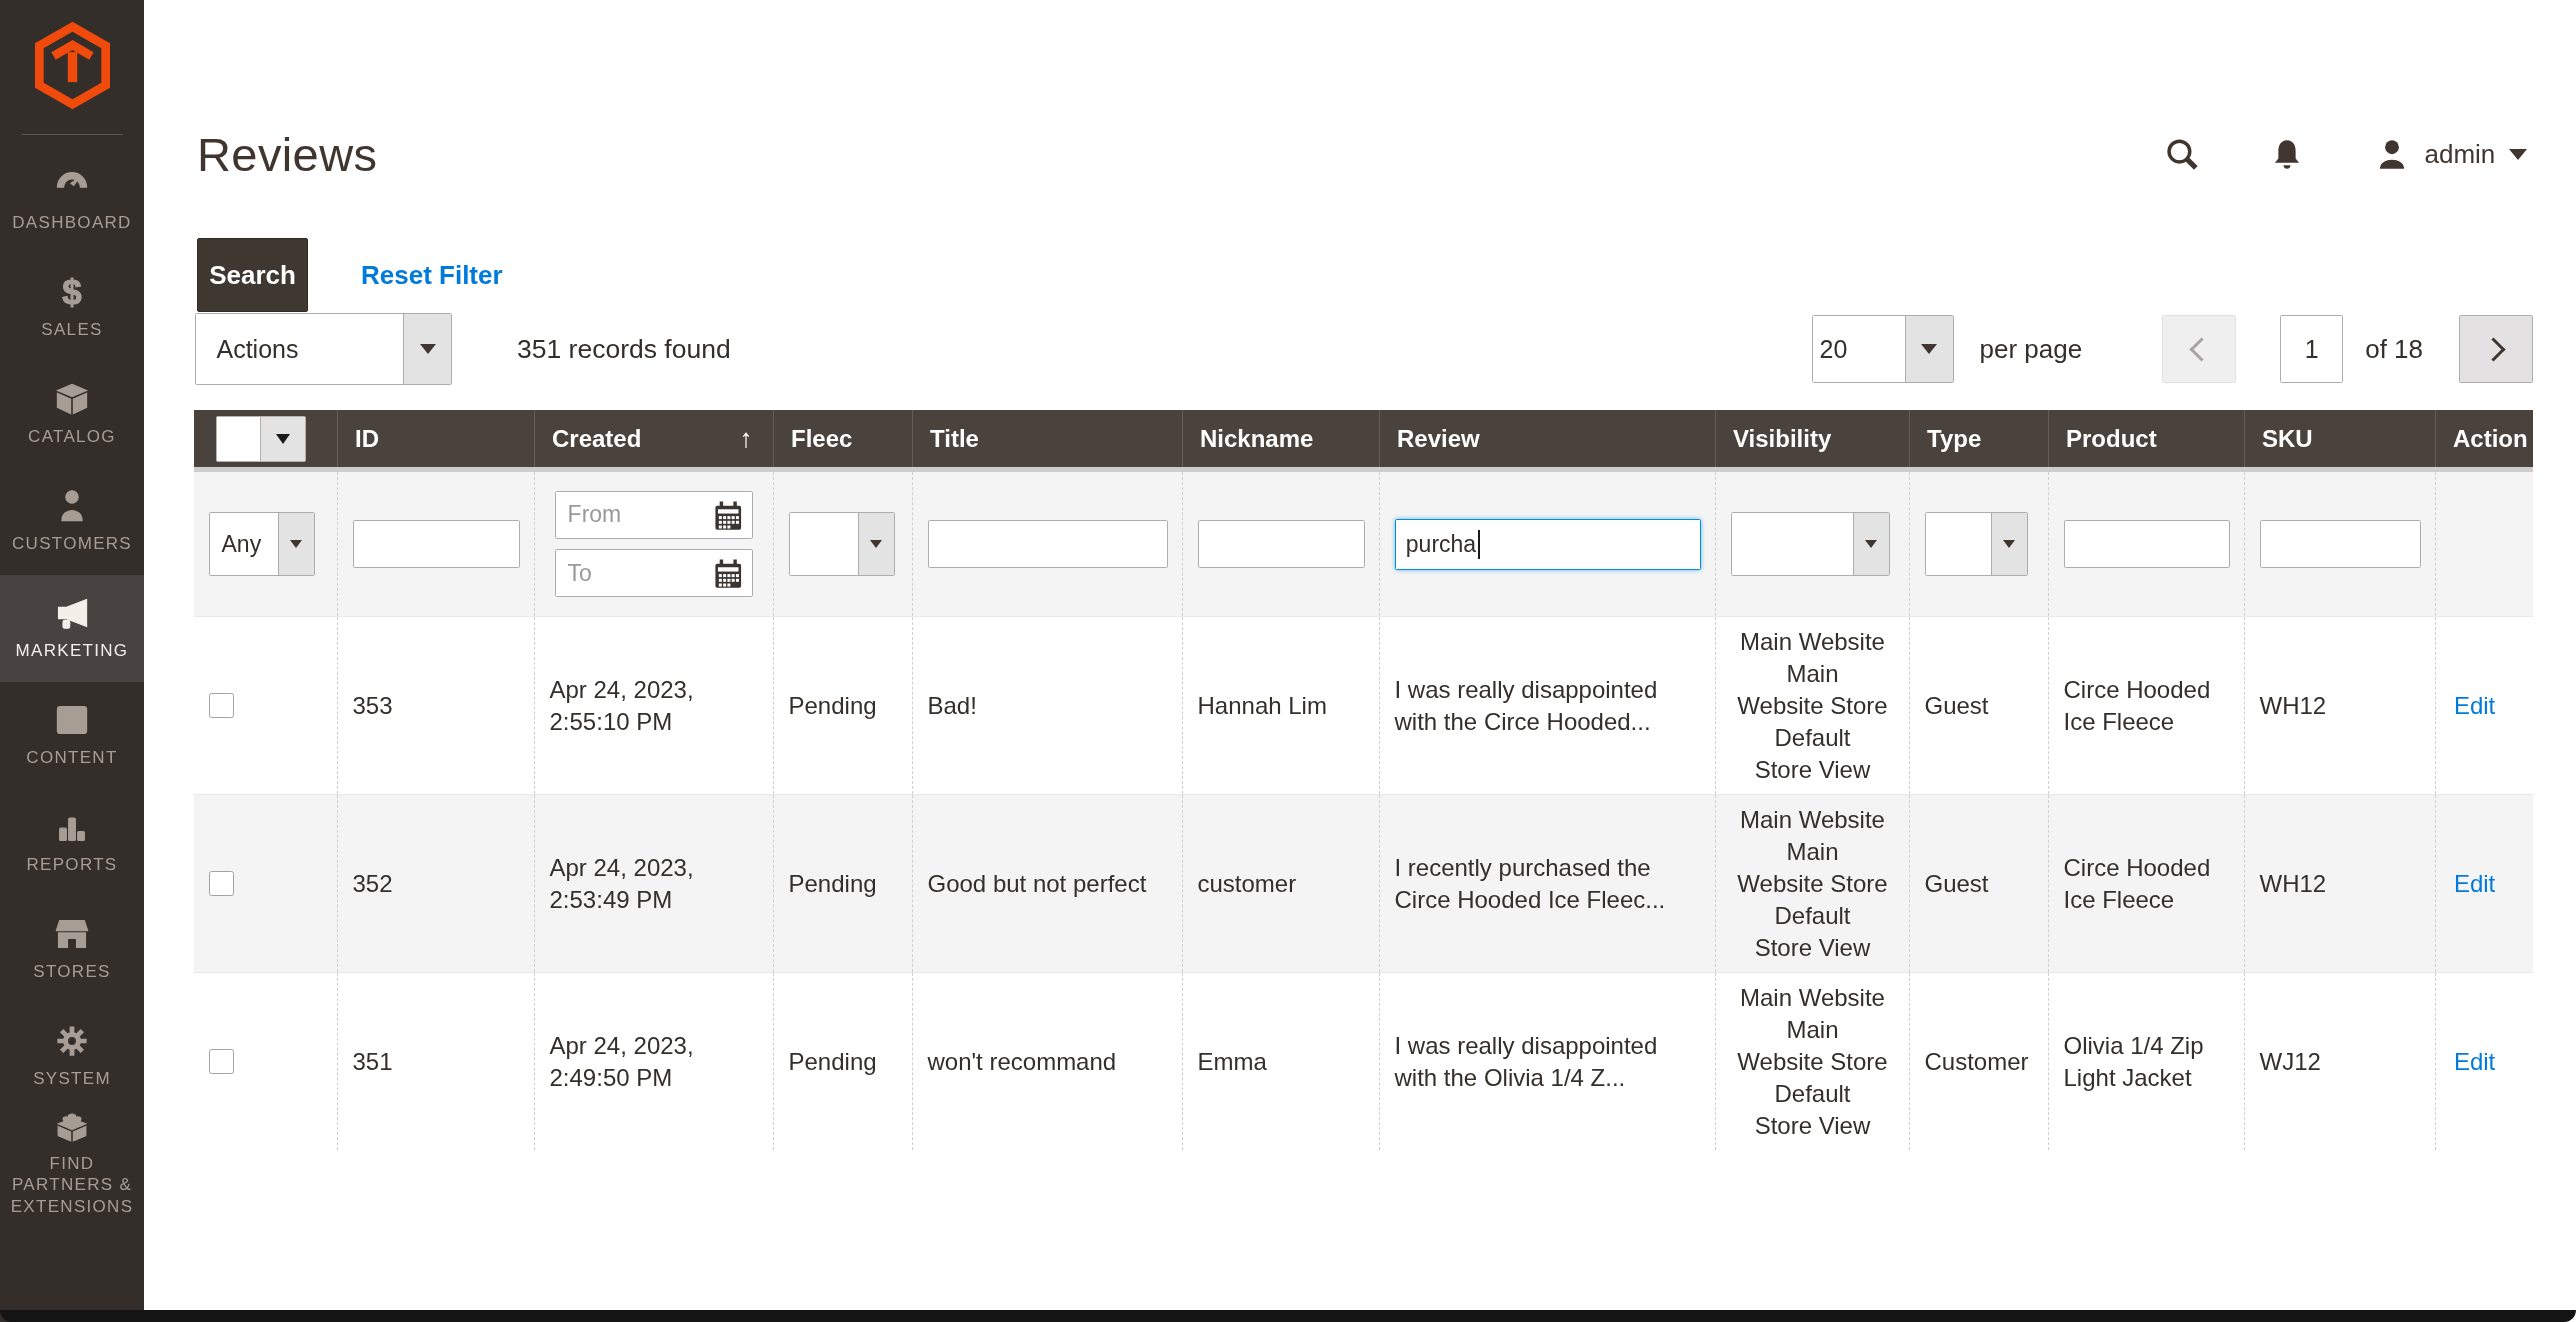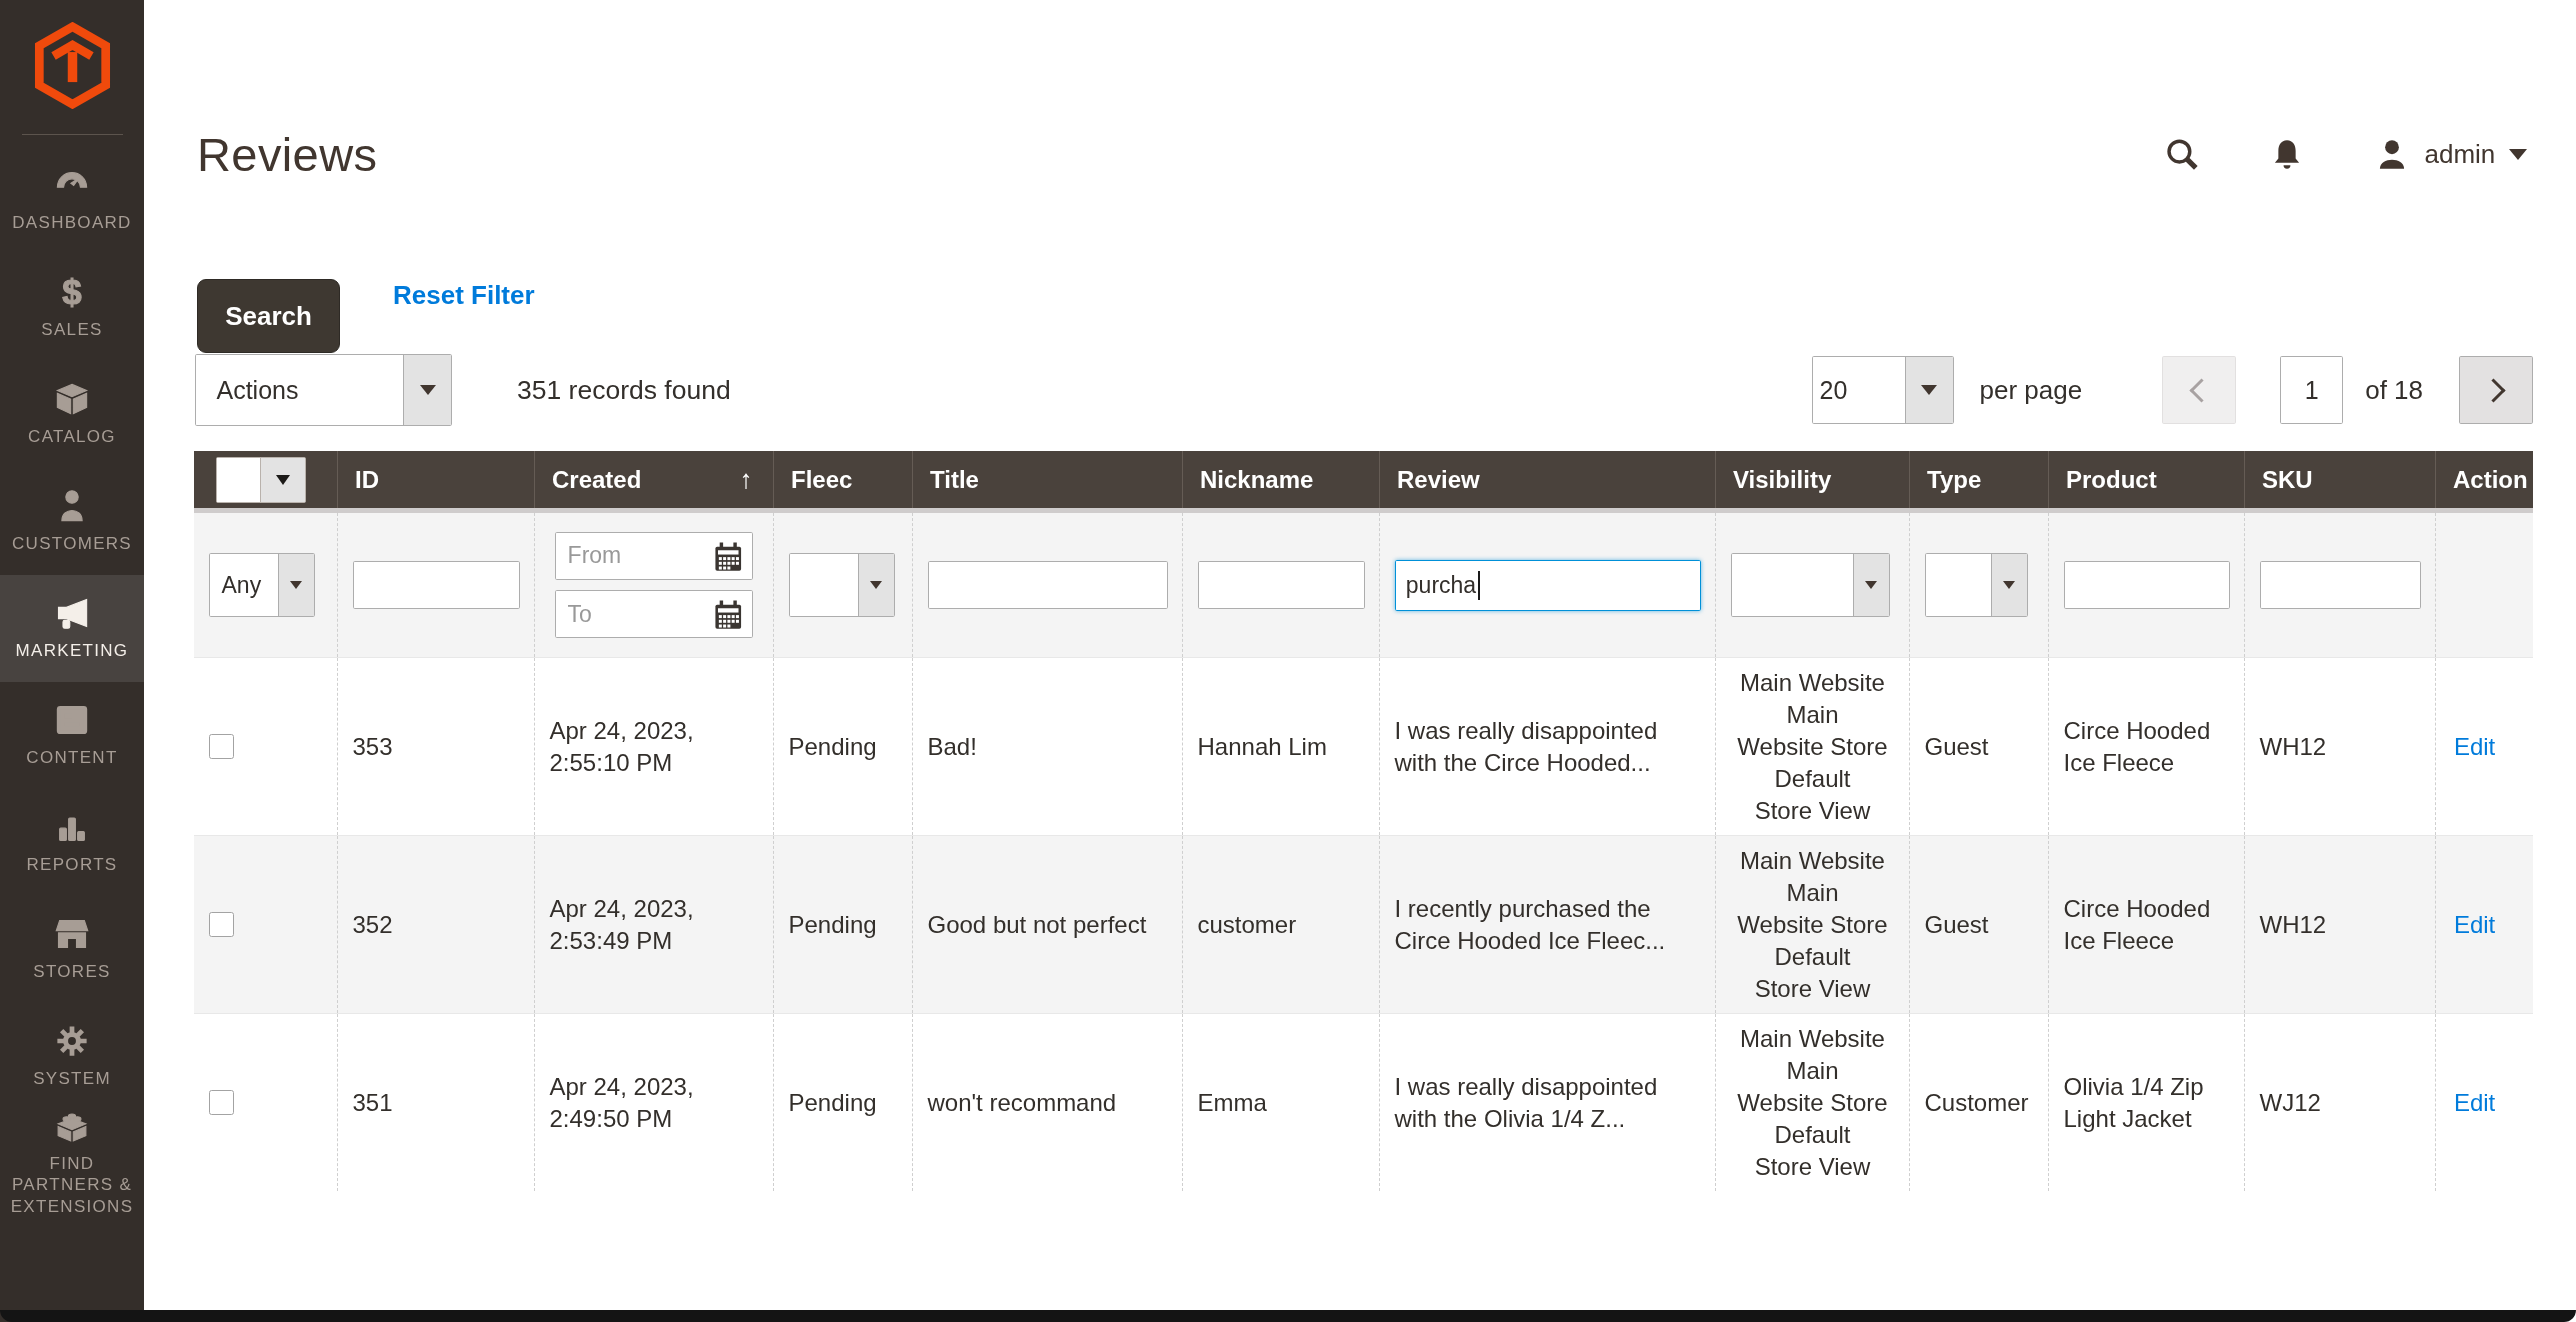--- a/index.html
+++ b/index.html
@@ -53,22 +53,22 @@
   .btn-primary {
     margin-right: 27px; background: #e23d0e; color: #fff; border: 0.9px solid #c93a0c;
     font-size: 28px; font-weight: bold; padding: 0 38px; height: 77px;
     display: flex; align-items: center; border-radius: 1.7px; cursor: pointer;
     text-shadow: 0 0.9px 0.9px rgba(0,0,0,0.25);
   }
 
   .search-row { margin: 56px 44px 0 53px; display: flex; align-items: center; }
   .btn-search {
     background: #3e3831; color: #fff; font-size: 26px; font-weight: bold;
-    width: 143px; height: 74px; display: flex; align-items: center; justify-content: center;
-    border: 0.9px solid #2e2a25; border-radius: 9px; cursor: pointer; margin-top: 41px;
+    width: 111px; height: 74px; display: flex; align-items: center; justify-content: center;
+    border: 0.9px solid #2e2a25; border-radius: 2px; cursor: pointer;
   }
   .link-reset { margin-left: 53px; color: #007bdb; font-size: 26px; font-weight: bold; text-decoration: none; cursor: pointer; }
 
   .controls-row { margin: 0 44px 0 51px; display: flex; align-items: center; height: 74px; }
   .select { display: flex; height: 72px; border: 0.9px solid #adadad; background: #fff; border-radius: 1.7px; cursor: pointer; }
   .select .sel-val { display: flex; align-items: center; padding: 0 20.5px; font-size: 25px; color: #332f2b; }
   .select .sel-arrow {
     width: 48px; background: #e3e3e3; border-left: 0.9px solid #adadad;
     display: flex; align-items: center; justify-content: center;
   }

